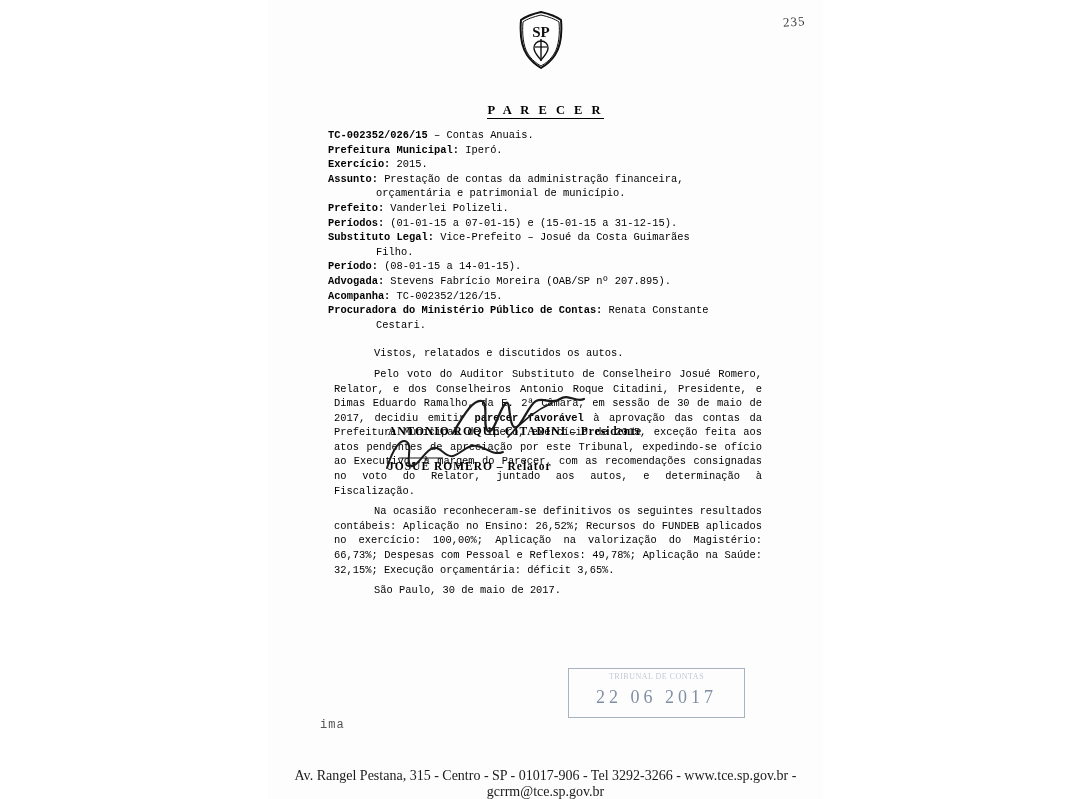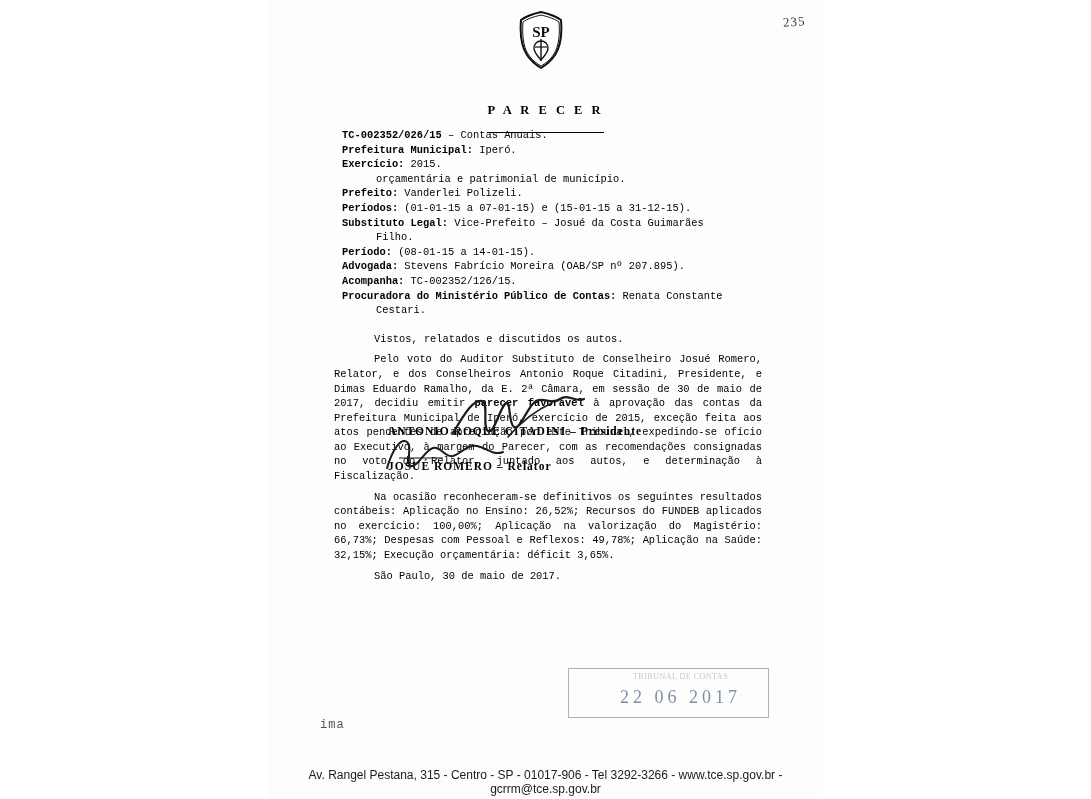--- a/index.html
+++ b/index.html
@@ -81,37 +81,36 @@
     top: 103px;
     width: 555px;
     text-align: center;
     font-family: "Liberation Serif", serif;
     font-weight: bold;
     font-size: 12.5px;
     letter-spacing: 3px;
   }
   .doc-title span.u {
     border-bottom: 1px solid #000;
-    padding-bottom: 15px;
+    padding-bottom: 1px;
   }
   .body {
     position: absolute;
     left: 60px;
     top: 128px;
     width: 440px;
     font-size: 10.4px;
     line-height: 14.6px;
   }
   .field {
     margin: 0;
     font-family: "Liberation Mono", monospace;
   }
   .field b {
     font-weight: bold;
-    margin-left: 14px;
   }
   .indent {
     display: block;
     padding-left: 48px;
   }
   .para {
     margin: 6px;
     text-align: justify;
     text-justify: inter-word;
     font-family: Liberation Mono, monospace;
@@ -151,21 +150,20 @@
   .stamp {
     position: absolute;
     left: 300px;
     top: 668px;
     width: 175px;
     height: 48px;
     border: 1px solid #9aa7b8;
     color: #7d8da3;
     font-family: "Liberation Serif", serif;
     opacity: 0.85;
-    padding-left: 24px;
   }
   .stamp-top {
     font-size: 8px;
     letter-spacing: 0.5px;
     text-align: center;
     margin-top: 3px;
     opacity: 0.55;
   }
   .stamp-date {
     font-size: 18px;
@@ -181,22 +179,22 @@
     font-size: 12px;
     color: #555;
     letter-spacing: 1px;
   }
   .footer {
     position: absolute;
     left: 0;
     top: 768px;
     width: 555px;
     text-align: center;
-    font-family: Liberation Sans, sans-serif;
-    font-size: 12px;
+    font-family: Liberation Serif, serif;
+    font-size: 14px;
     color: #1a1a1a;
   }
 </style>
 </head>
 <body>
 
 <div class="page">
   <div class="sheet">
 
     <div class="page-number">235</div>
@@ -218,20 +216,21 @@
 
     <div class="doc-title">
       <span class="u">P A R E C E R</span>
     </div>
 
     <div class="body">
 
       <p class="field"><b>TC-002352/026/15</b><span> – Contas Anuais.</span></p>
       <p class="field"><b>Prefeitura Municipal:</b><span> Iperó.</span></p>
       <p class="field"><b>Exercício:</b><span> 2015.</span></p>
+      <p class="field"><b>Assunto:</b><span> Prestação de contas da administração financeira,</span></p>
       <p class="field">
           <span class="indent">orçamentária e patrimonial de município.</span>
         </p>
       <p class="field"><b>Prefeito:</b><span> Vanderlei Polizeli.</span></p>
       <p class="field"><b>Períodos:</b><span> (01-01-15 a 07-01-15) e (15-01-15 a 31-12-15).</span></p>
       <p class="field"><b>Substituto Legal:</b><span> Vice-Prefeito – Josué da Costa Guimarães</span></p>
       <p class="field">
           <span class="indent">Filho.</span>
         </p>
       <p class="field"><b>Período:</b><span> (08-01-15 a 14-01-15).</span></p>

